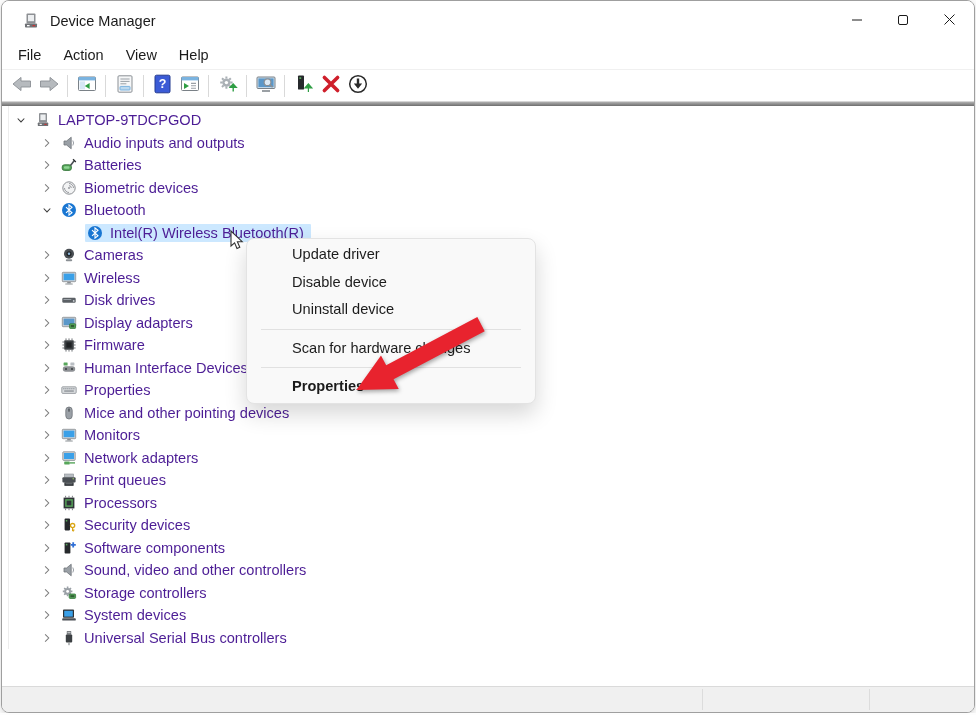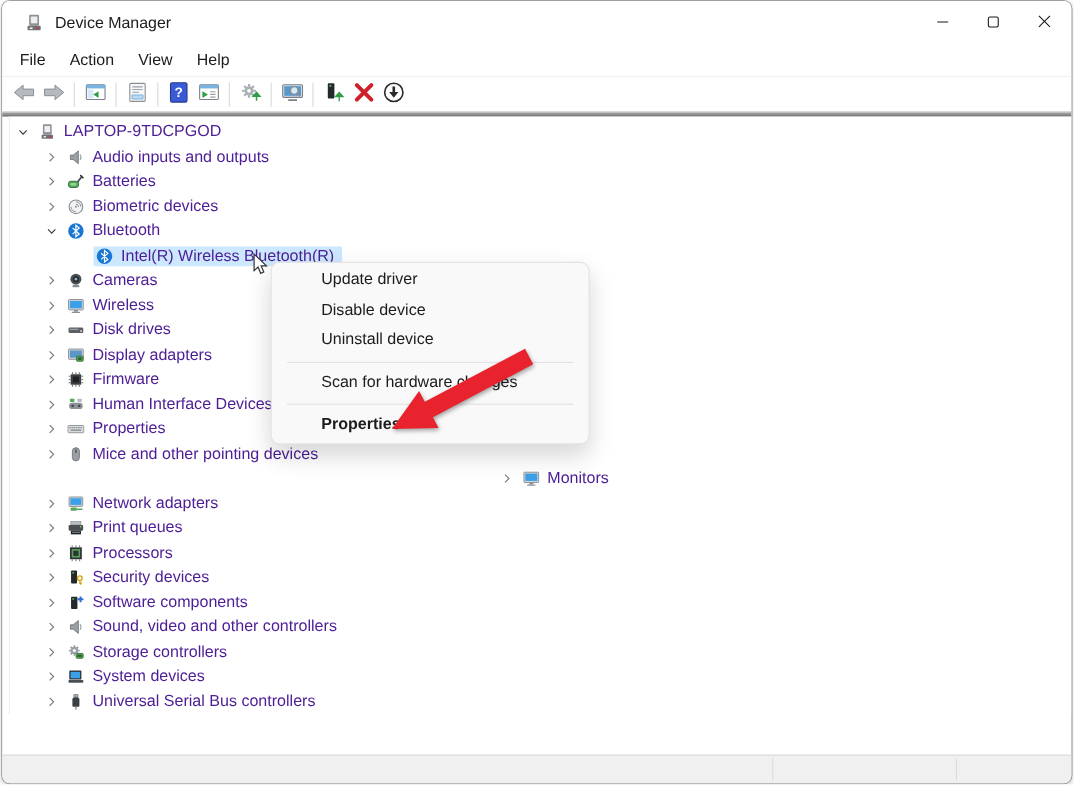--- a/index.html
+++ b/index.html
@@ -412,21 +412,21 @@
           <span class="tree-icon">
             <svg width="16" height="16" viewBox="0 0 16 16">
               <rect x="4.8" y="2" width="6.4" height="12" rx="3.2" fill="#9aa0a6" stroke="#6f7378" stroke-width="0.8"></rect>
               <rect x="7.3" y="3.6" width="1.4" height="3.2" rx="0.7" fill="#4a4f54"></rect>
               <path d="M8 2 v5" stroke="#6f7378" stroke-width="0.6"></path>
             </svg>
           </span>
           <span>Mice and other pointing devices</span>
         </span>
       </div>
-      <div class="tree-row" style="padding-left: 30px; justify-content: center;">
+      <div class="tree-row" style="padding-left: 30px;">
         <span class="tree-chevron">
           <svg width="12" height="12" viewBox="0 0 16 16">
             <path d="M5.5 3.2 L10.3 8 L5.5 12.8" fill="none" stroke="#7a7a7a" stroke-width="1.4"></path>
           </svg>
         </span>
         <span class="row-content">
           <span class="tree-icon">
             <svg width="16" height="16" viewBox="0 0 16 16">
               <rect x="1.3" y="2.3" width="13.4" height="9.4" rx="0.8" fill="#cfd3d7" stroke="#858a8f" stroke-width="0.8"></rect>
               <rect x="2.6" y="3.6" width="10.8" height="6.6" fill="#3aa0e8"></rect>

